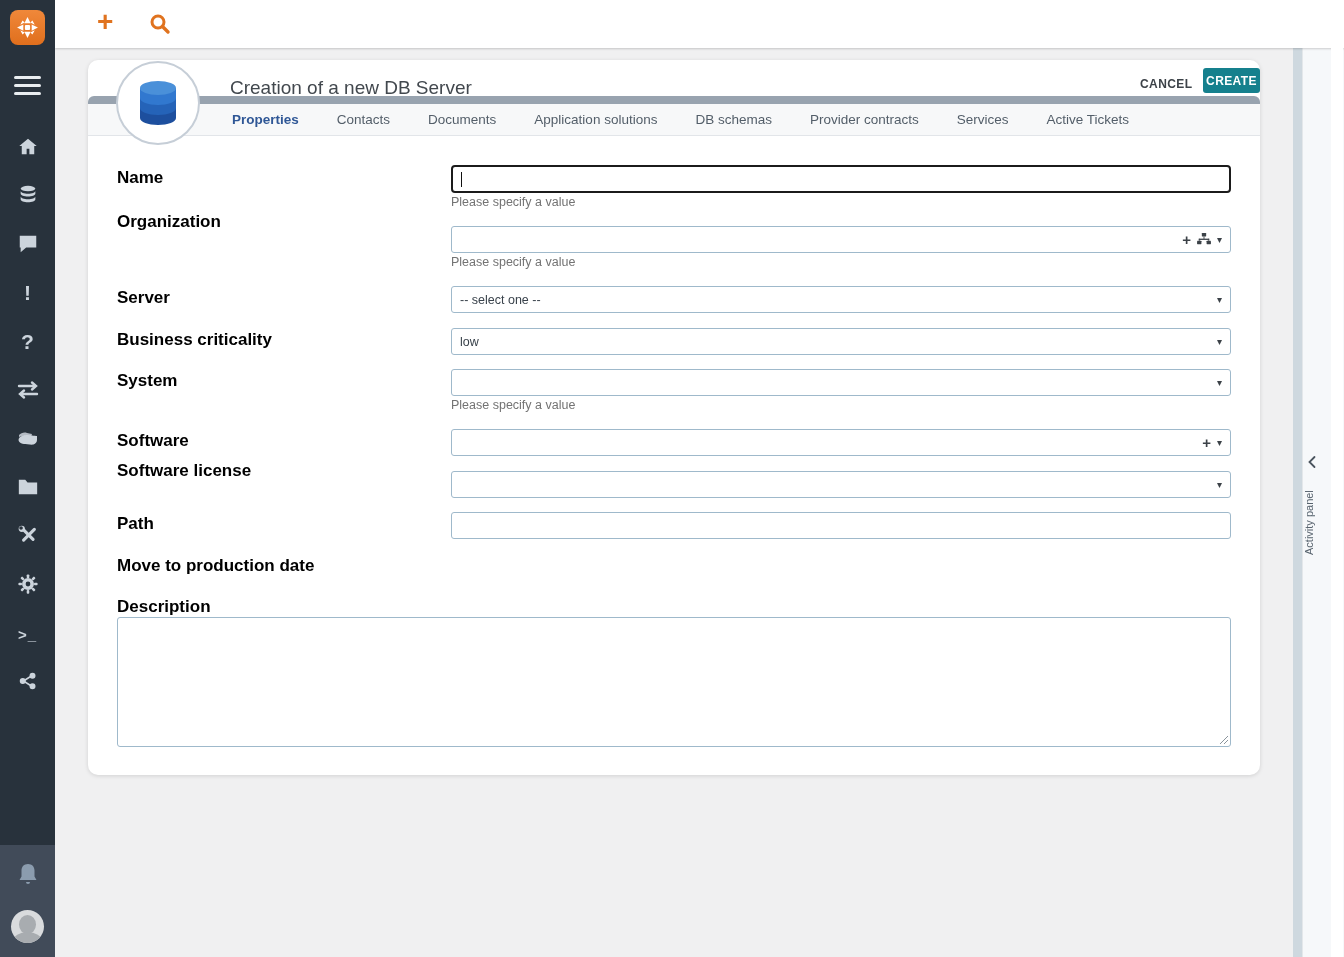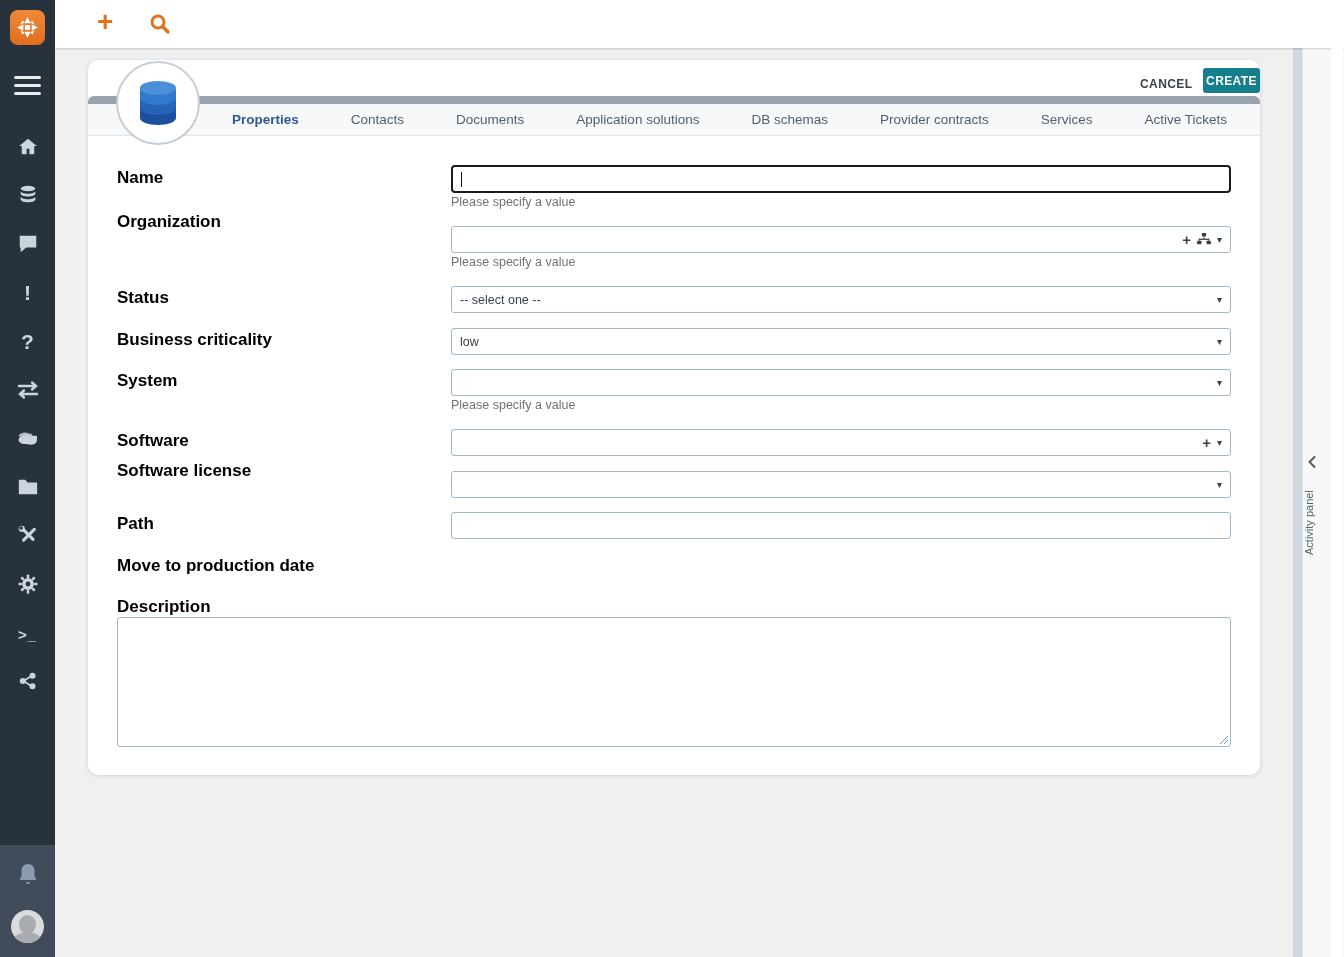--- a/index.html
+++ b/index.html
@@ -30,21 +30,21 @@
           box-shadow:0 1px 4px rgba(0,0,0,.13); }
 
   .card-title { left:142px; top:17px; font-size:19px; color:#42484e; }
   .btn-cancel { left:1052px; top:13px; width:50px; height:22px; font-size:12px; font-weight:bold;
                 color:#3c4248; letter-spacing:.4px; background:none; border:none; cursor:pointer; }
   .btn-create { left:1115px; top:8px; width:57px; height:25px; background:#15808d; color:#fff;
                 font-size:12px; font-weight:bold; letter-spacing:.4px; border:none; border-radius:3px; cursor:pointer; }
 
   .gray-bar { left:0; top:36px; width:1172px; height:8px; background:#98a3af; border-radius:6px 6px 0 0; }
   .tabrow { left:0; top:44px; width:1172px; height:32px; background:#f7f8f9; border-bottom:1px solid #e2e5e9;
-            display:flex; align-items:center; padding-left:144px; gap:52px; }
+            display:flex; align-items:center; padding-left:144px; gap:38px; }
   .tab { font-size:13.5px; color:#535e69; cursor:pointer; white-space:nowrap; }
   .tab.active { color:#2f5796; font-weight:bold; }
 
   .medallion { left:28px; top:1px; width:84px; height:84px; border-radius:50%; background:#fff;
                border:2px solid #c6ced7; display:flex; align-items:center; justify-content:center; z-index:5; }
 
   
   .flabel { left:29px; font-size:17px; color:#000000;font-weight:bold; }
   .fctrl  { left:363px; width:780px; height:27px; background:#fff; border:1px solid #9fb9cb; border-radius:3px;
             display:flex; align-items:center; padding:0 8px; font-size:12.5px; color:#39424b; }
@@ -208,20 +208,21 @@
     <svg width="22" height="22" viewBox="0 0 22 22">
       <circle cx="9" cy="9" r="6" fill="none" stroke="#e0731f" stroke-width="3"></circle>
       <line x1="13.5" y1="13.5" x2="19" y2="19" stroke="#e0731f" stroke-width="3.4" stroke-linecap="round"></line>
     </svg>
   </div>
 </div>
 
 <div id="main" class="abs">
   <div id="card" class="abs">
 
+    <div class="card-title abs">Creation of a new DB Server</div>
     <button class="btn-cancel abs">CANCEL</button>
     <button class="btn-create abs">CREATE</button>
 
     <div class="gray-bar abs"></div>
     <div class="tabrow abs">
       <div class="tab active">Properties</div>
       <div class="tab">Contacts</div>
       <div class="tab">Documents</div>
       <div class="tab">Application solutions</div>
       <div class="tab">DB schemas</div>
@@ -259,21 +260,21 @@
             <path d="M7.5 4h1v3h-1z"></path>
               <path d="M2 7h12v1.5H2z" transform="translate(0 -0.5)"></path>
             <path d="M2 6.7h1.2V9H2zM12.8 6.7H14V9h-1.2z"></path>
           </g>
         </svg>
         <span class="caret">▾</span>
       </div>
     </div>
     <div class="err abs" style="top:195px">Please specify a value</div>
 
-    <div class="flabel abs" style="top:228px">Status</div>
+    <div class="flabel abs" style="top:228px">Server</div>
     <div class="fctrl abs" style="top:226px">
       <span>-- select one --</span>
       <span class="caret">▾</span>
     </div>
 
     <div class="flabel abs" style="top:270px">Business criticality</div>
     <div class="fctrl abs" style="top:268px">
       <span>low</span>
       <span class="caret">▾</span>
     </div>

